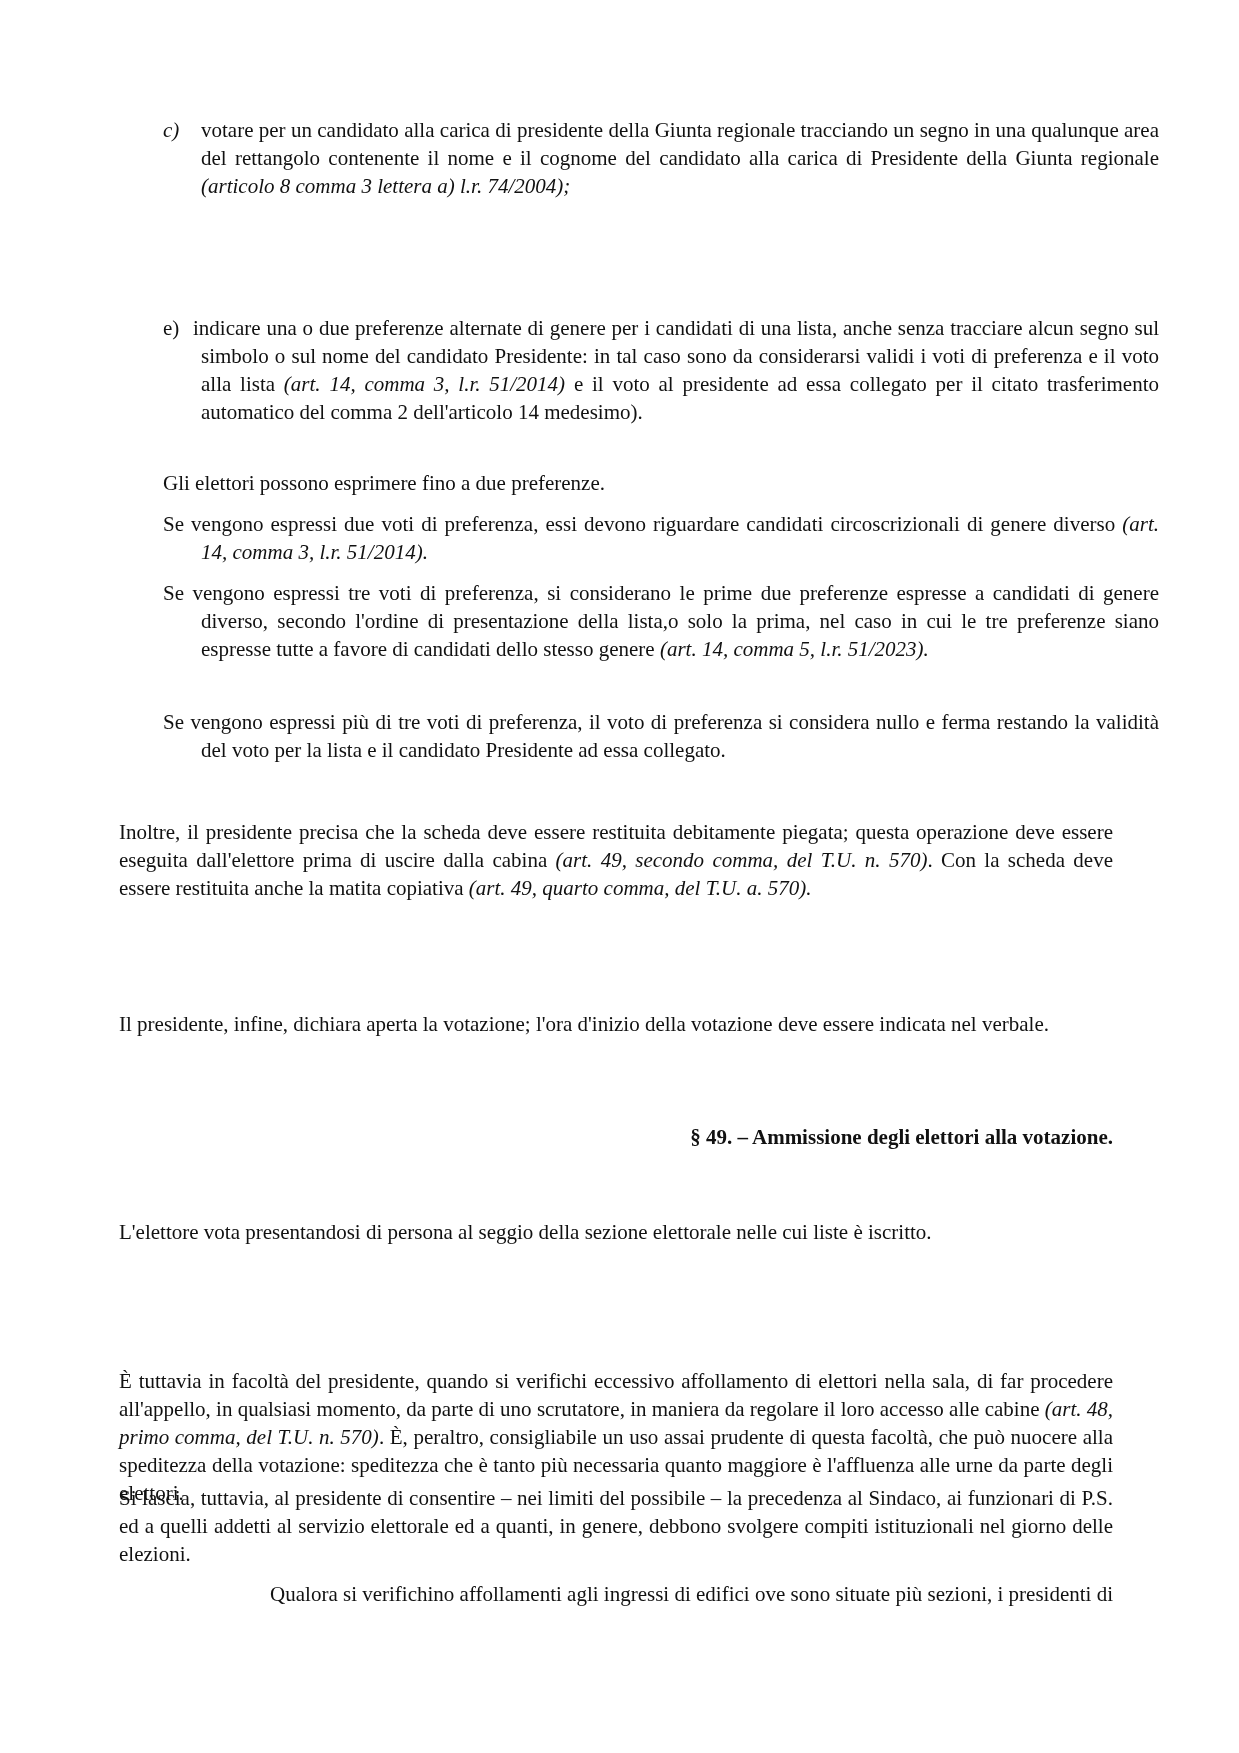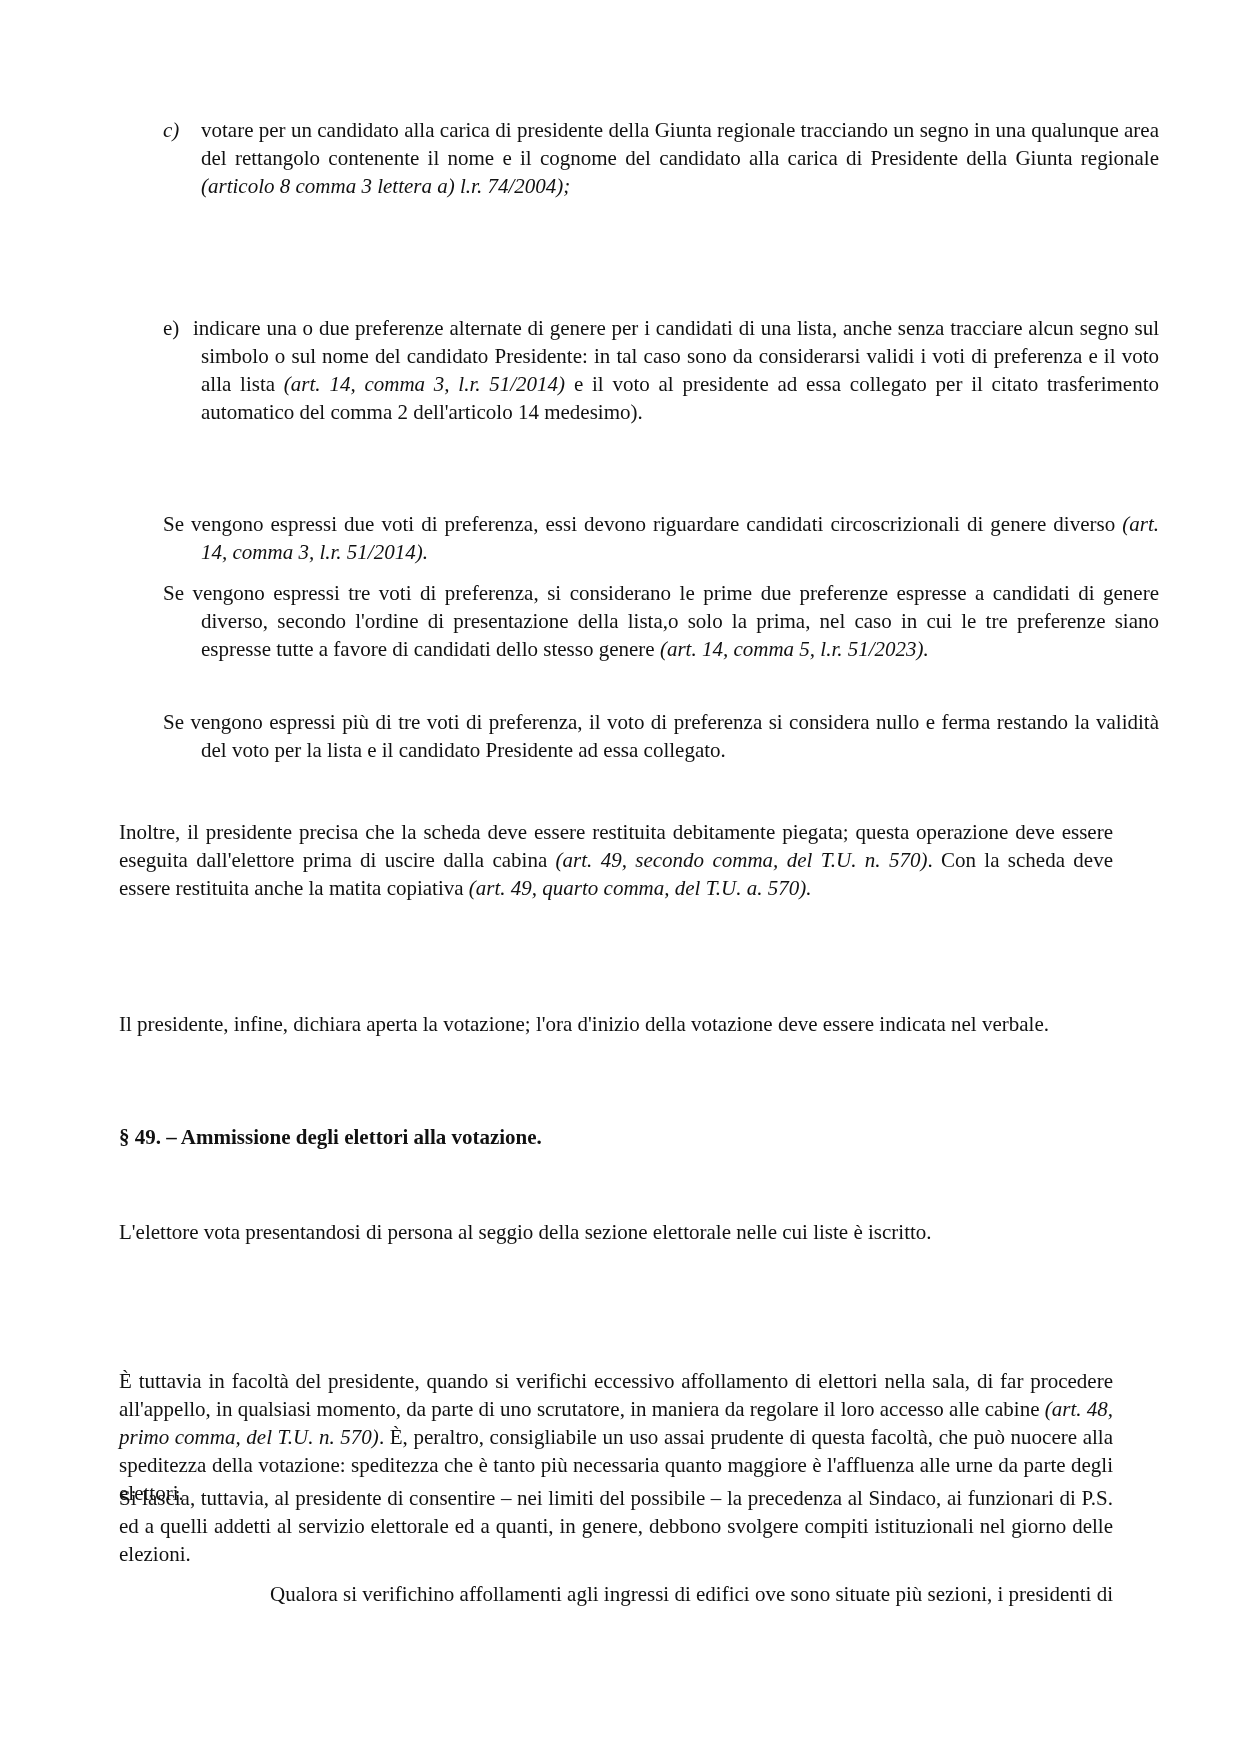--- a/index.html
+++ b/index.html
@@ -36,20 +36,23 @@
 
   <p class="item" style="top:113px;">
     <span class="it" style="display:inline-block;width:38px;text-indent:0;">c)</span><span>votare per un candidato alla carica di presidente della Giunta regionale tracciando un segno in una qualunque area del rettangolo contenente il nome e il cognome del candidato alla carica di Presidente della Giunta regionale </span><span class="seg-it">(articolo 8 comma 3 lettera a) l.r. 74/2004);</span>
   </p>
 
 
   <p class="item" style="top:311px;">
     <span style="display:inline-block;width:30px;text-indent:0;">e)</span><span>indicare una o due preferenze alternate di genere per i candidati di una lista, anche senza tracciare alcun segno sul simbolo o sul nome del candidato Presidente: in tal caso sono da considerarsi validi i voti di preferenza e il voto alla lista </span><span class="seg-it">(art. 14, comma 3, l.r. 51/2014)</span><span> e il voto al presidente ad essa collegato per il citato trasferimento automatico  del comma 2 dell'articolo 14 medesimo).</span>
   </p>
 
+  <p class="item" style="top:466px;">
+    <span>Gli elettori possono esprimere fino a due preferenze.</span>
+  </p>
 
   <p class="item" style="top:507px;">
     <span>Se vengono espressi due voti di preferenza, essi devono riguardare candidati circoscrizionali di genere diverso </span><span class="seg-it">(art. 14, comma 3, l.r. 51/2014).</span>
   </p>
 
   <p class="item" style="top:576px;">
     <span>Se vengono espressi tre voti di preferenza, si considerano le prime due preferenze espresse a candidati di genere diverso, secondo l'ordine di presentazione della lista,o solo la prima, nel caso in cui le tre preferenze siano espresse tutte a favore di candidati dello stesso genere </span><span class="seg-it">(art. 14, comma 5, l.r. 51/2023).</span>
   </p>
 
   <p class="item" style="top:705px;">
@@ -58,21 +61,21 @@
 
   <p class="body-para" style="top:818px;">
     <span>Inoltre, il presidente precisa che la scheda deve essere restituita debitamente piegata; questa operazione deve essere eseguita dall'elettore prima di uscire dalla cabina </span><span class="seg-it">(art. 49, secondo comma, del T.U. n. 570)</span><span>. Con la scheda deve essere restituita anche la matita copiativa </span><span class="seg-it">(art. 49, quarto comma, del T.U. a. 570).</span>
   </p>
 
 
   <p class="body-para" style="top:1010px;">
     <span>Il presidente, infine, dichiara aperta la votazione; l'ora d'inizio della votazione deve essere indicata nel verbale.</span>
   </p>
 
-  <h2 class="heading" style="top:1123px;font-size:21px;line-height:28px;">§ 49. – Ammissione degli elettori alla votazione.</h2>
+  <h2 class="heading" style="top:1123px;font-size:21px;line-height:28px;text-align:right;">§ 49. – Ammissione degli elettori alla votazione.</h2>
 
   <p class="body-para" style="top:1218px;">
     <span>L'elettore vota presentandosi di persona al seggio della sezione elettorale nelle cui liste è iscritto.</span>
   </p>
 
 
   <p class="body-para" style="top:1326px;margin-top:41px;">
     <span>È tuttavia in facoltà del presidente, quando si verifichi eccessivo affollamento di elettori nella sala, di far procedere all'appello, in qualsiasi momento, da parte di uno scrutatore, in maniera da regolare il loro accesso alle cabine </span><span class="seg-it">(art. 48, primo comma, del T.U. n. 570)</span><span>. È, peraltro, consigliabile un uso assai prudente di questa facoltà, che può nuocere alla speditezza della votazione: speditezza che è tanto più necessaria quanto maggiore è l'affluenza alle urne da parte degli elettori.</span>
   </p>
 

